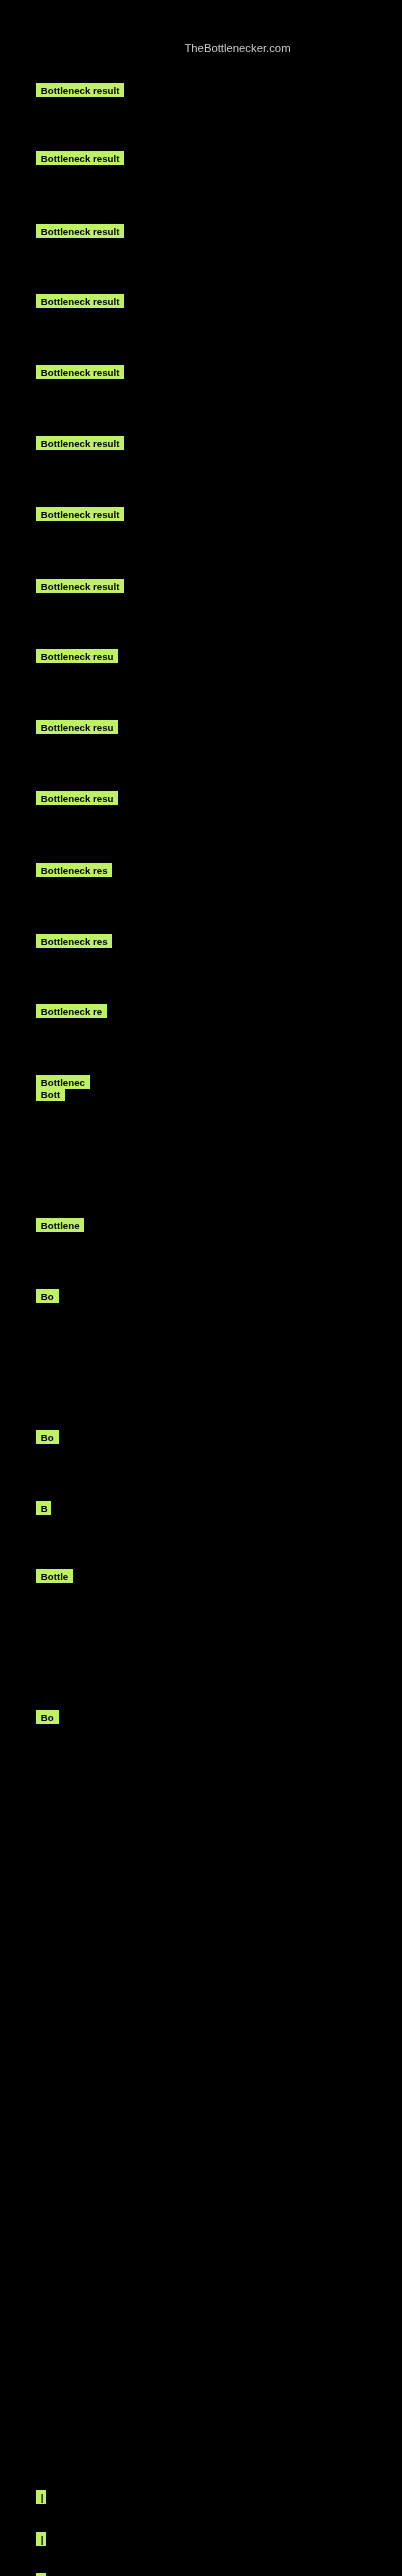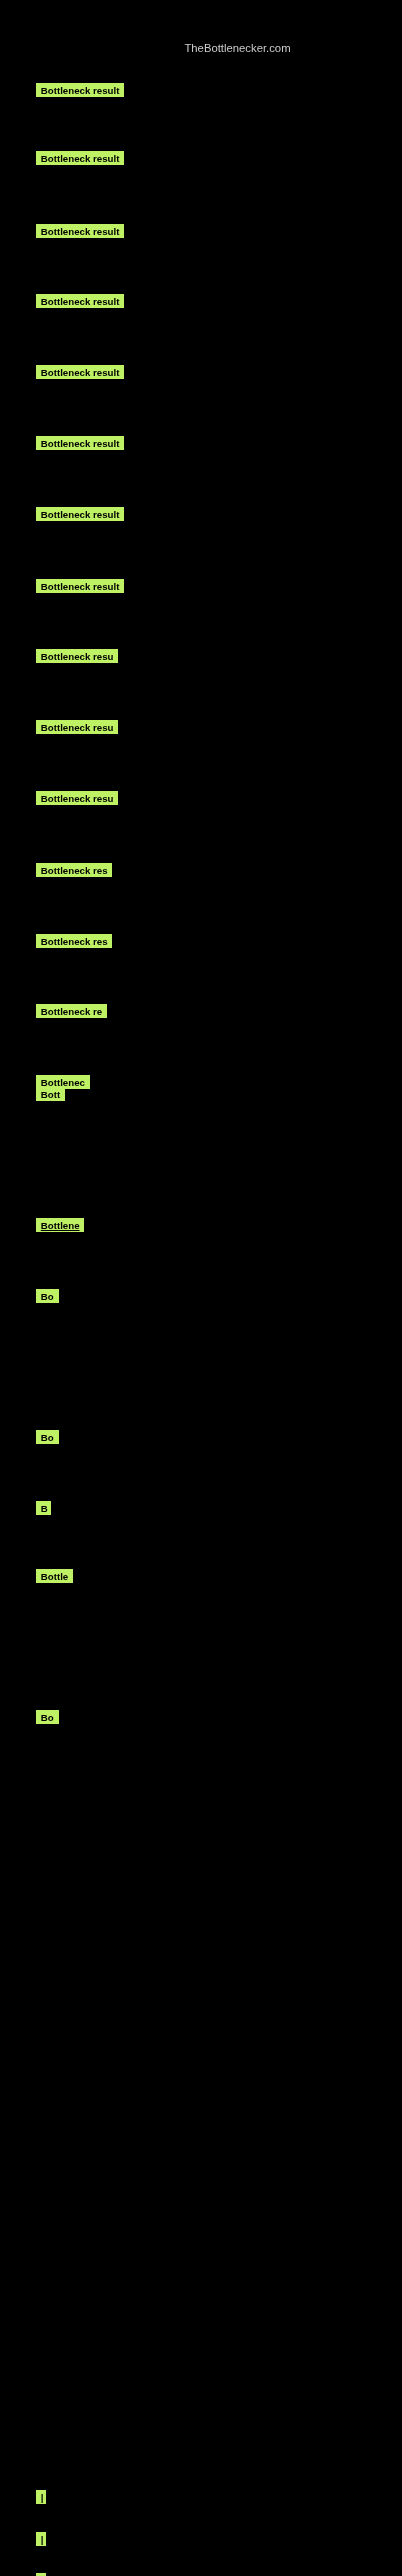--- a/index.html
+++ b/index.html
@@ -54,21 +54,21 @@
     <div class="bottleneck-badge" style="top: 471px; max-width: 109px;">Bottleneck result</div>
     <div class="bottleneck-badge" style="top: 543px; max-width: 116px;">Bottleneck result</div>
     <div class="bottleneck-badge" style="top: 613px; max-width: 103px;">Bottleneck resu</div>
     <div class="bottleneck-badge" style="top: 684px; max-width: 99px;">Bottleneck resu</div>
     <div class="bottleneck-badge" style="top: 755px; max-width: 95px;">Bottleneck resu</div>
     <div class="bottleneck-badge" style="top: 827px; max-width: 87px;">Bottleneck res</div>
     <div class="bottleneck-badge" style="top: 898px; max-width: 83px;">Bottleneck res</div>
     <div class="bottleneck-badge" style="top: 968px; max-width: 76px; text-align: right;">Bottleneck re</div>
     <div class="bottleneck-badge" style="top: 1039px; max-width: 64px;">Bottlenec</div>
     <div class="bottleneck-badge" style="top: 1051px; max-width: 36px;">Bott</div>
-    <div class="bottleneck-badge" style="top: 1182px; max-width: 56px; text-decoration: underline;">Bottlene</div>
+    <div class="bottleneck-badge" style="top: 1182px; max-width: 56px;">Bottlene</div>
     <div class="bottleneck-badge" style="top: 1253px; max-width: 22.5px;">Bo</div>
     <div class="bottleneck-badge" style="top: 1394px; max-width: 22.5px;">Bo</div>
     <div class="bottleneck-badge" style="top: 1465px; max-width: 14.5px;">B</div>
     <div class="bottleneck-badge" style="top: 1533px; max-width: 44px;">Bottle</div>
     <div class="bottleneck-badge" style="top: 1674px; max-width: 22.5px;">Bo</div>
     <div class="bottleneck-badge" style="top: 2454px; max-width: 6.4px;">|</div>
     <div class="bottleneck-badge" style="top: 2496px; max-width: 6.4px;">|</div>
     <div class="bottleneck-badge" style="top: 2537px; max-width: 8px;">E</div>
   </div>
 

